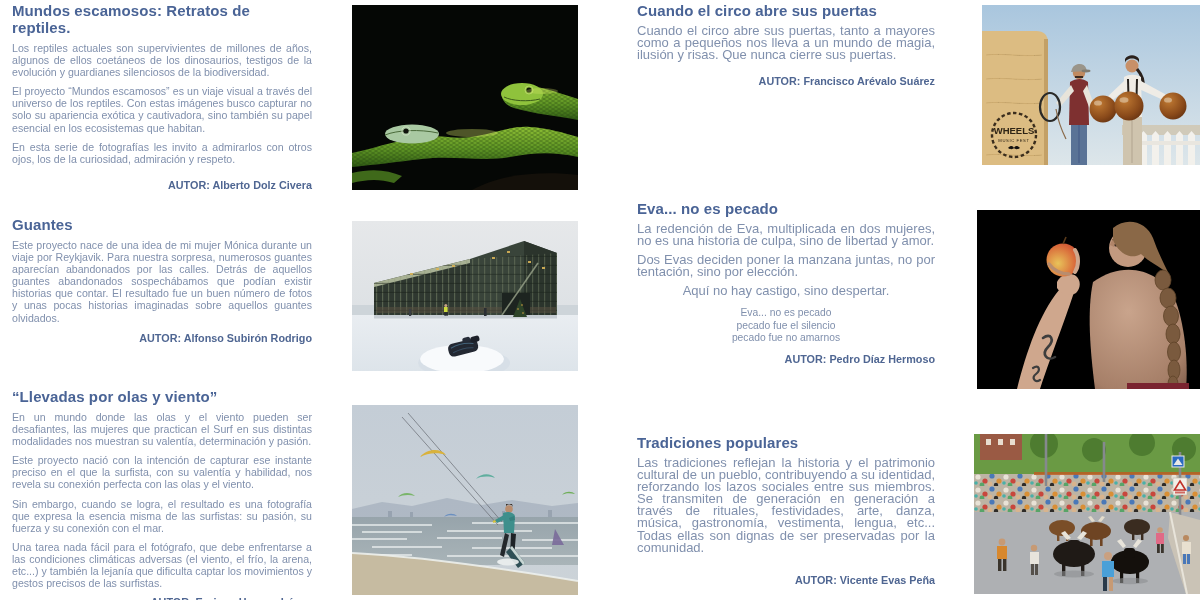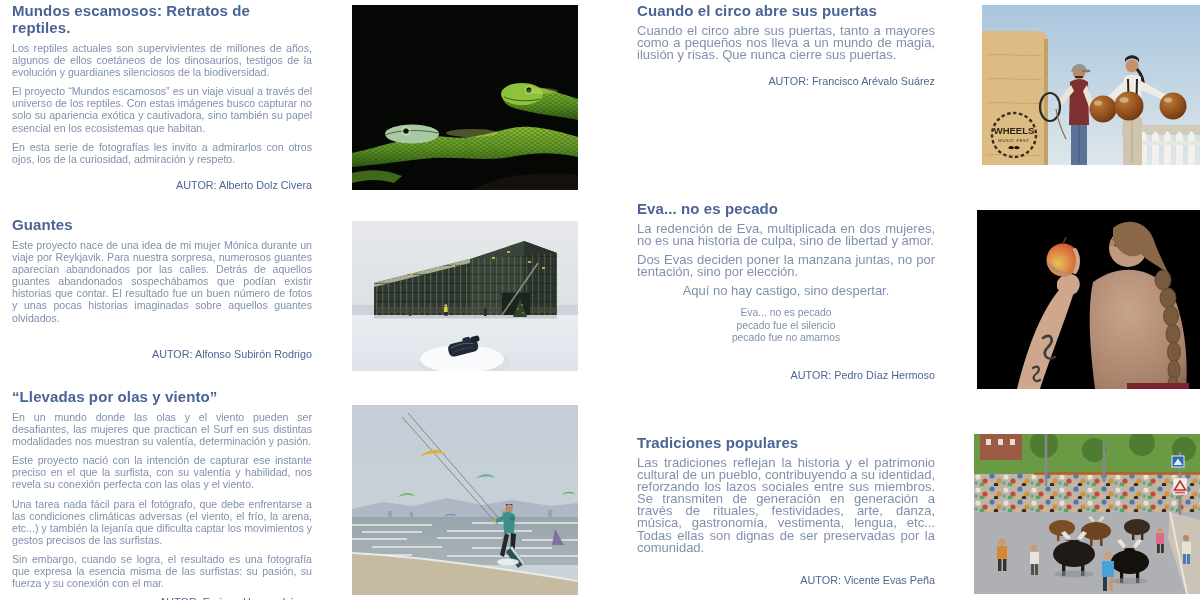--- a/index.html
+++ b/index.html
@@ -10,22 +10,22 @@
     width:1200px;height:600px;background:var(--background);
     font-family:"Liberation Sans",sans-serif;position:relative;overflow:hidden;
   }
   .page{position:absolute;inset:0;}
   .sec{position:absolute;}
   .title{font-size:15px;font-weight:700;color:var(--heading);margin:0 0 6px 0;letter-spacing:.1px;}
   .body-p{font-size:10.6px;line-height:12.1px;text-align:justify;color:var(--body);margin:0 0 7px 0;}
   .rt .body-p{font-size:13px;}
   .center{text-align:center;}
   .poem-line{font-size:10.3px;line-height:12.4px;color:var(--body);text-align:center;}
-  .author{font-size:10.8px;font-weight:400;color:var(--author);text-align:right;}
-  .a4{margin-top:4px}.a14{margin-top:14px}.a18{margin-top:24px}.a20{margin-top:20px}
+  .author{font-size:10.8px;font-weight:700;color:var(--author);text-align:right;}
+  .a4{margin-top:4px}.a14{margin-top:14px}.a18{margin-top:8px}.a20{margin-top:20px}
   .mt4{margin-top:3px}.mt10{margin-top:10px}
   figure.ph{position:absolute;margin:0;padding:0;}
   figure.ph svg{display:block;width:100%;height:100%;}
 </style>
 </head>
 <body>
 
 <div class="page">
 
   <section class="sec" style="left:12px;top:2px;width:300px">
@@ -39,22 +39,22 @@
   <section class="sec" style="left:12px;top:216px;width:300px">
     <h2 class="title">Guantes</h2>
     <p class="body-p">Este proyecto nace de una idea de mi mujer Mónica durante un viaje por Reykjavik. Para nuestra sorpresa, numerosos guantes aparecían abandonados por las calles. Detrás de aquellos guantes abandonados sospechábamos que podían existir historias que contar. El resultado fue un buen número de fotos y unas pocas historias imaginadas sobre aquellos guantes olvidados.</p>
     <div class="author a18">AUTOR: Alfonso Subirón Rodrigo</div>
   </section>
 
   <section class="sec" style="left:12px;top:388px;width:300px">
     <h2 class="title">“Llevadas por olas y viento”</h2>
     <p class="body-p">En un mundo donde las olas y el viento pueden ser desafiantes, las mujeres que practican el Surf en sus distintas modalidades nos muestran su valentía, determinación y pasión.</p>
     <p class="body-p">Este proyecto nació con la intención de capturar ese instante preciso en el que la surfista, con su valentía y habilidad, nos revela su conexión perfecta con las olas y el viento.</p>
+    <p class="body-p">Sin embargo, cuando se logra, el resultado es una fotografía que expresa la esencia misma de las surfistas: su pasión, su fuerza y su conexión con el mar.</p>
     <p class="body-p">Una tarea nada fácil para el fotógrafo, que debe enfrentarse a las condiciones climáticas adversas (el viento, el frío, la arena, etc...) y también la lejanía que dificulta captar los movimientos y gestos precisos de las surfistas.</p>
-    <p class="body-p">Sin embargo, cuando se logra, el resultado es una fotografía que expresa la esencia misma de las surfistas: su pasión, su fuerza y su conexión con el mar.</p>
     <div class="author a4">AUTOR: Enrique Herrero López</div>
   </section>
 
   <section class="sec rt" style="left:637px;top:2px;width:298px">
     <h2 class="title">Cuando el circo abre sus puertas</h2>
     <p class="body-p">Cuando el circo abre sus puertas, tanto a mayores como a pequeños nos lleva a un mundo de magia, ilusión y risas. Que nunca cierre sus puertas.</p>
     <div class="author a14">AUTOR: Francisco Arévalo Suárez</div>
   </section>
 
   <section class="sec rt" style="left:637px;top:200px;width:298px">

